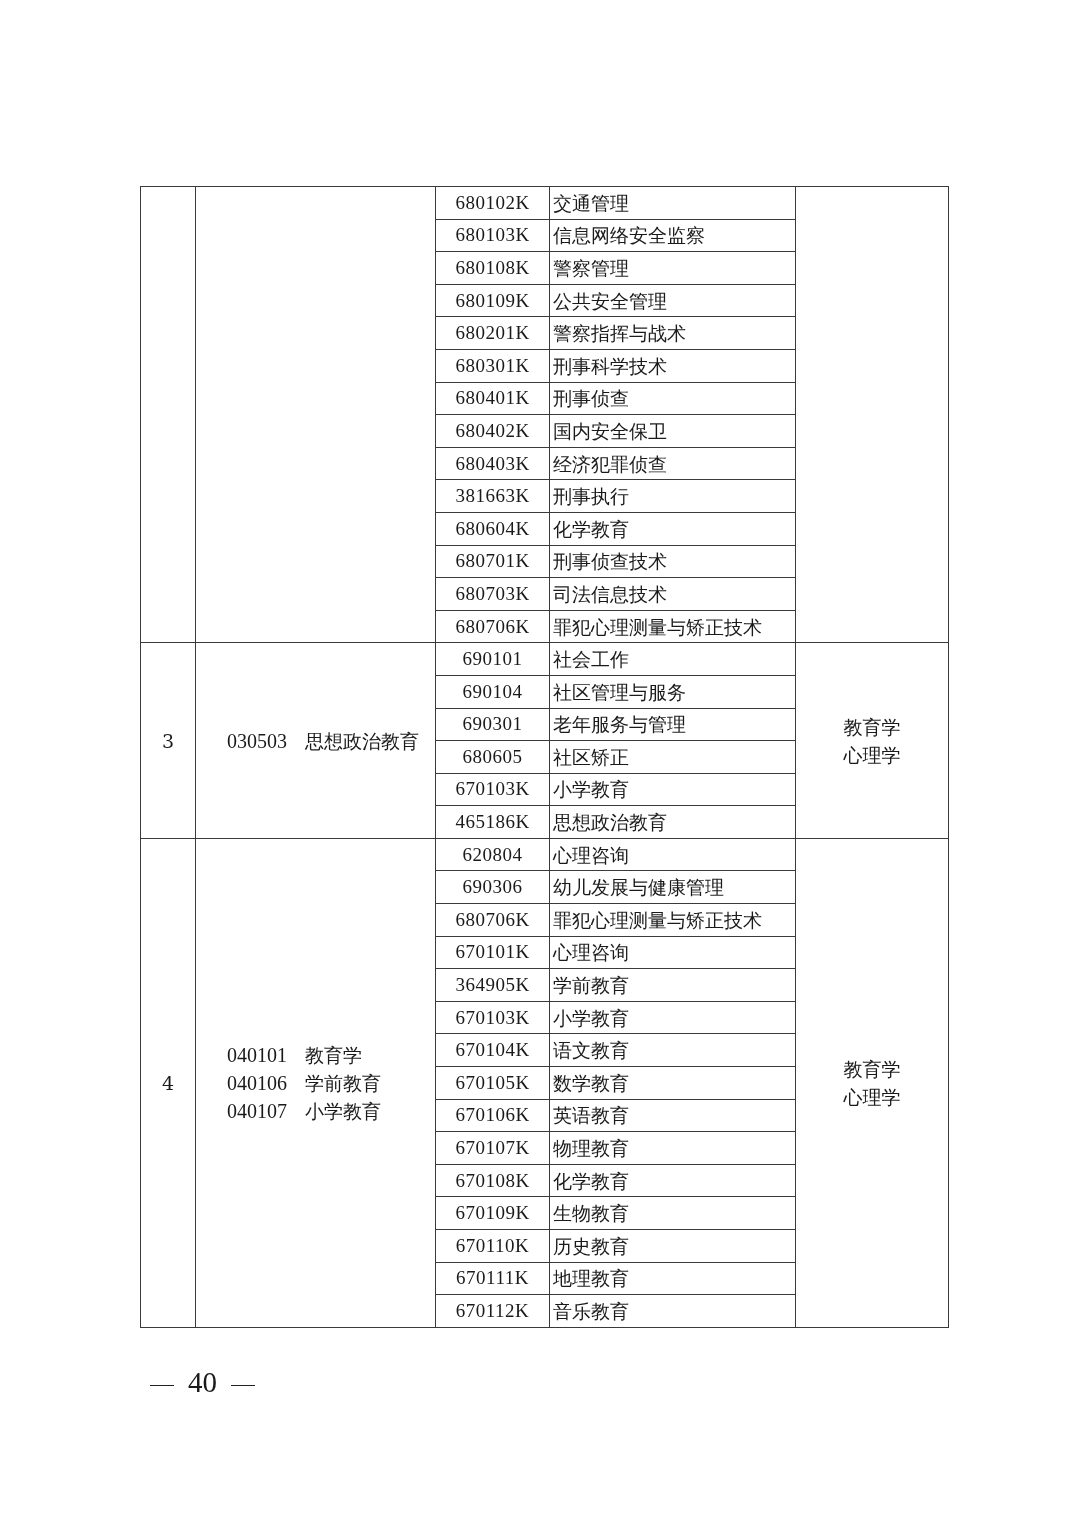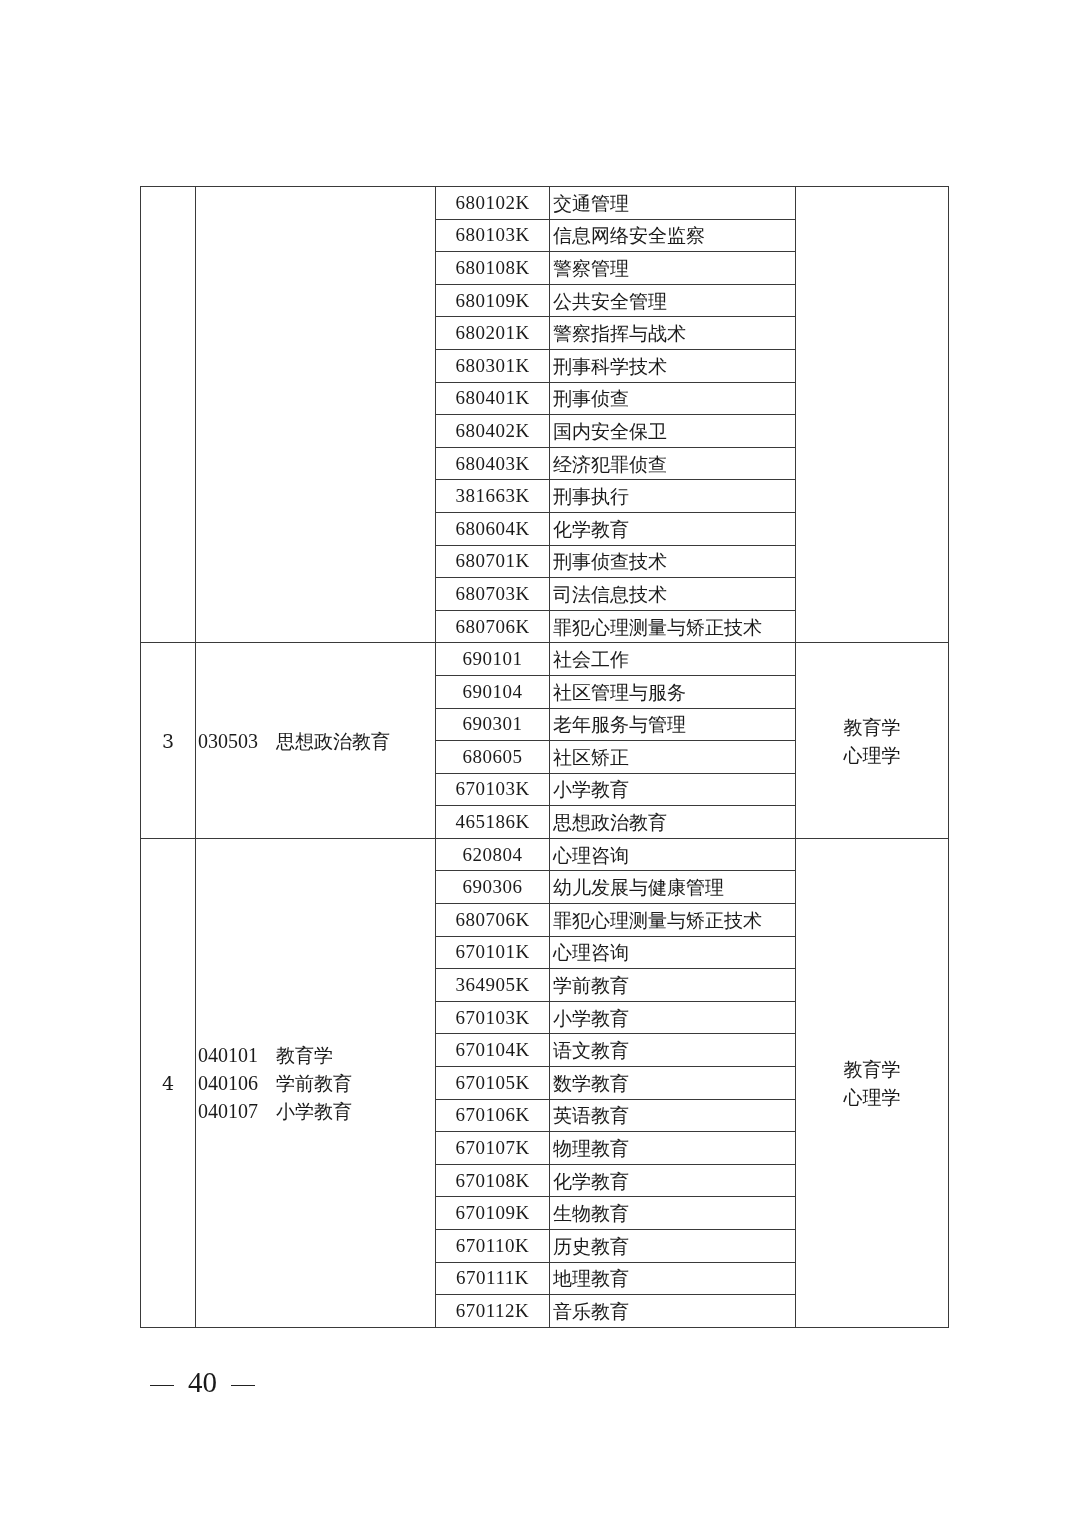--- a/index.html
+++ b/index.html
@@ -5,21 +5,21 @@
   html, body { margin:0; padding:0; background:#ffffff; }
   body { width:1080px; height:1527px; position:relative; overflow:hidden;
          font-family:"DejaVu Serif","Liberation Serif",serif; color:#1a1a1a; }
   table.main { position:absolute; left:140px; top:186px; border-collapse:collapse; table-layout:fixed; }
   table.main td { border:1.5px solid #3a3a3a; padding:0; height:31.6px; font-size:19px; line-height:20px; vertical-align:middle; }
   td.c-idx { width:54px; text-align:center; }
   td.c-maj { width:237px; text-align:left; padding-left:2px !important; }
   td.c-code { width:113px; text-align:center; font-family:"Liberation Serif",serif; font-size:20px; letter-spacing:0.5px; }
   td.c-name { width:242px; text-align:left; padding-left:3px !important; }
   td.c-subj { width:152px; text-align:center; }
-  .maj-line { display:block; white-space:nowrap; line-height:28px; }
+  .maj-line { display:block; white-space:nowrap; line-height:28px;margin-left:29px; }
   .maj-code { font-family:"Liberation Serif",serif; font-size:20px; }
   .maj-name { margin-left:18px; }
   .subj-line { display:block; line-height:28px; }
   .footer { position:absolute; left:150px; top:1366px; font-size:29px; font-family:"Liberation Serif",serif; }
   .footer .dash { display:inline-block; width:24px; border-top:1.5px solid #222; vertical-align:middle; }
   .footer .num { margin:0 14px; }
 </style>
 </head>
 <body>
 

